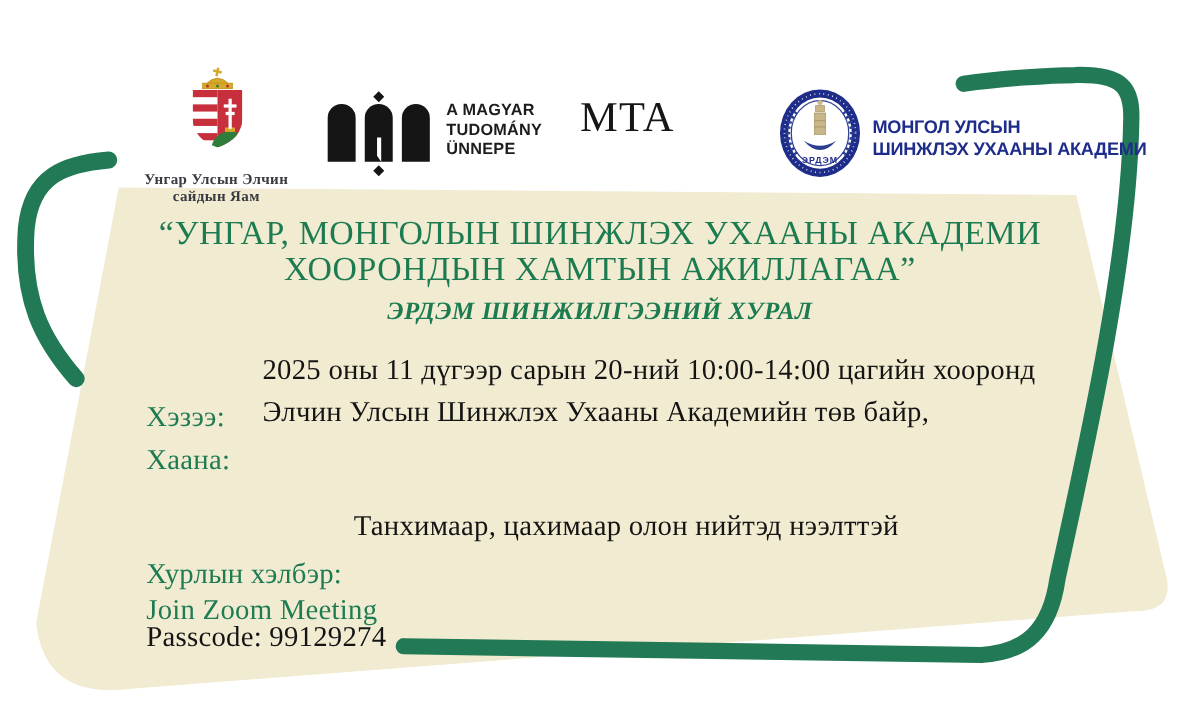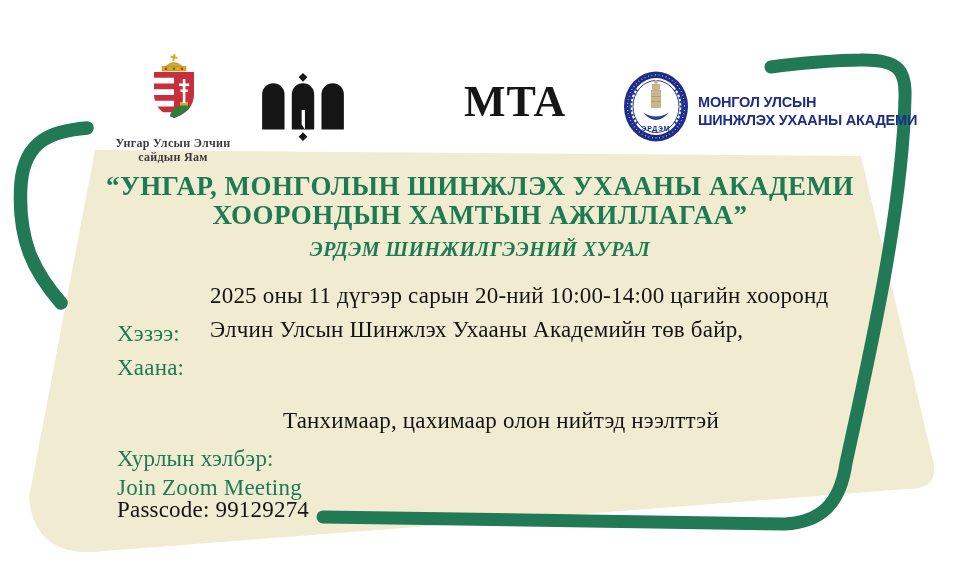--- a/index.html
+++ b/index.html
@@ -6,26 +6,26 @@
   .canvas{position:relative;width:960px;height:575px;background:#ffffff;overflow:hidden;
           font-family:"Liberation Serif", serif;}
   .bg{position:absolute;left:0;top:0;width:960px;height:575px;}
   .abs{position:absolute;}
   
   .embassy-text{position:absolute;left:98px;top:136px;width:150px;text-align:center;
     font-size:12px;font-weight:600;color:#3a3a42;letter-spacing:.3px;line-height:14px;}
   .magyar-text{position:absolute;left:357px;top:80px;font-family:"Liberation Sans",sans-serif;
     font-size:13px;font-weight:600;color:#1c1c1c;letter-spacing:.2px;line-height:15.5px;}
   .mta-text{position:absolute;left:464px;top:76px;font-family:"Liberation Serif",serif;
-    font-size:44px;font-weight:700;letter-spacing:1px;color:#161616;text-align:center;}
+    font-size:34px;font-weight:400;letter-spacing:1px;color:#161616;text-align:center;}
   .mas-text{position:absolute;left:698px;top:93px;font-family:"Liberation Sans",sans-serif;
     font-size:14.5px;font-weight:bold;color:#1f2d8a;line-height:18px;letter-spacing:-.2px;}
   
   .title{position:absolute;left:100px;width:760px;text-align:center;
-    font-size:27px;font-weight:bold;color:#1c7b50;letter-spacing:.5px;white-space:nowrap;}
+    font-size:27px;font-weight:normal;color:#1c7b50;letter-spacing:.5px;white-space:nowrap;}
   .subtitle{position:absolute;left:100px;width:760px;text-align:center;
     font-size:20px;font-style:italic;font-weight:600;color:#1c7b50;letter-spacing:.5px;}
   .line{position:absolute;font-size:23px;color:#141414;white-space:nowrap;letter-spacing:.2px;}
   .green{color:#1e7b52;margin-top:38px;}
 </style>
 </head>
 <body>
 
 <div class="canvas">
 
@@ -68,20 +68,25 @@
   </div>
 
   <svg class="abs" style="left:261px;top:71px" width="84" height="72" viewBox="0 0 86 74">
     <path d="M 43 2 l 4.5 4.5 l -4.5 4.5 l -4.5 -4.5 Z" fill="#151515"></path>
     <path d="M 1 60 L 1 24 A 11.5 11.5 0 0 1 24 24 L 24 60 Z" fill="#151515"></path>
     <path d="M 31.5 60 L 31.5 24 A 11.5 11.5 0 0 1 54.5 24 L 54.5 60 Z" fill="#151515"></path>
     <path d="M 62 60 L 62 24 A 11.5 11.5 0 0 1 85 24 L 85 60 Z" fill="#151515"></path>
     <path d="M 41.6 40 L 45 40 L 45 60 L 41.6 55 Z" fill="#ffffff"></path>
     <path d="M 43 63 l 4.5 4.5 l -4.5 4.5 l -4.5 -4.5 Z" fill="#151515"></path>
   </svg>
+  <div class="magyar-text">
+    <div>A MAGYAR</div>
+    <div>TUDOMÁNY</div>
+    <div>ÜNNEPE</div>
+  </div>
 
   <div class="mta-text">MTA</div>
 
   <svg class="abs" style="left:623px;top:70px" width="66" height="73" viewBox="0 0 66 72">
     <ellipse cx="33" cy="36" rx="32" ry="35" fill="#1f2d8a"></ellipse>
     <ellipse cx="33" cy="36" rx="28.5" ry="31.5" fill="none" stroke="#ffffff" stroke-width="1.3" stroke-dasharray="0.6 3"></ellipse>
     <ellipse cx="33" cy="36" rx="25.5" ry="28.5" fill="#ffffff"></ellipse>
     <ellipse cx="33" cy="36" rx="23" ry="26" fill="none" stroke="#2a3f92" stroke-width="1"></ellipse>
     <path d="M 14 53 A 20 23 0 0 1 14 19" fill="none" stroke="#2a3f92" stroke-width="3.2" stroke-dasharray="2 2.4"></path>
     <path d="M 52 53 A 20 23 0 0 0 52 19" fill="none" stroke="#2a3f92" stroke-width="3.2" stroke-dasharray="2 2.4"></path>

